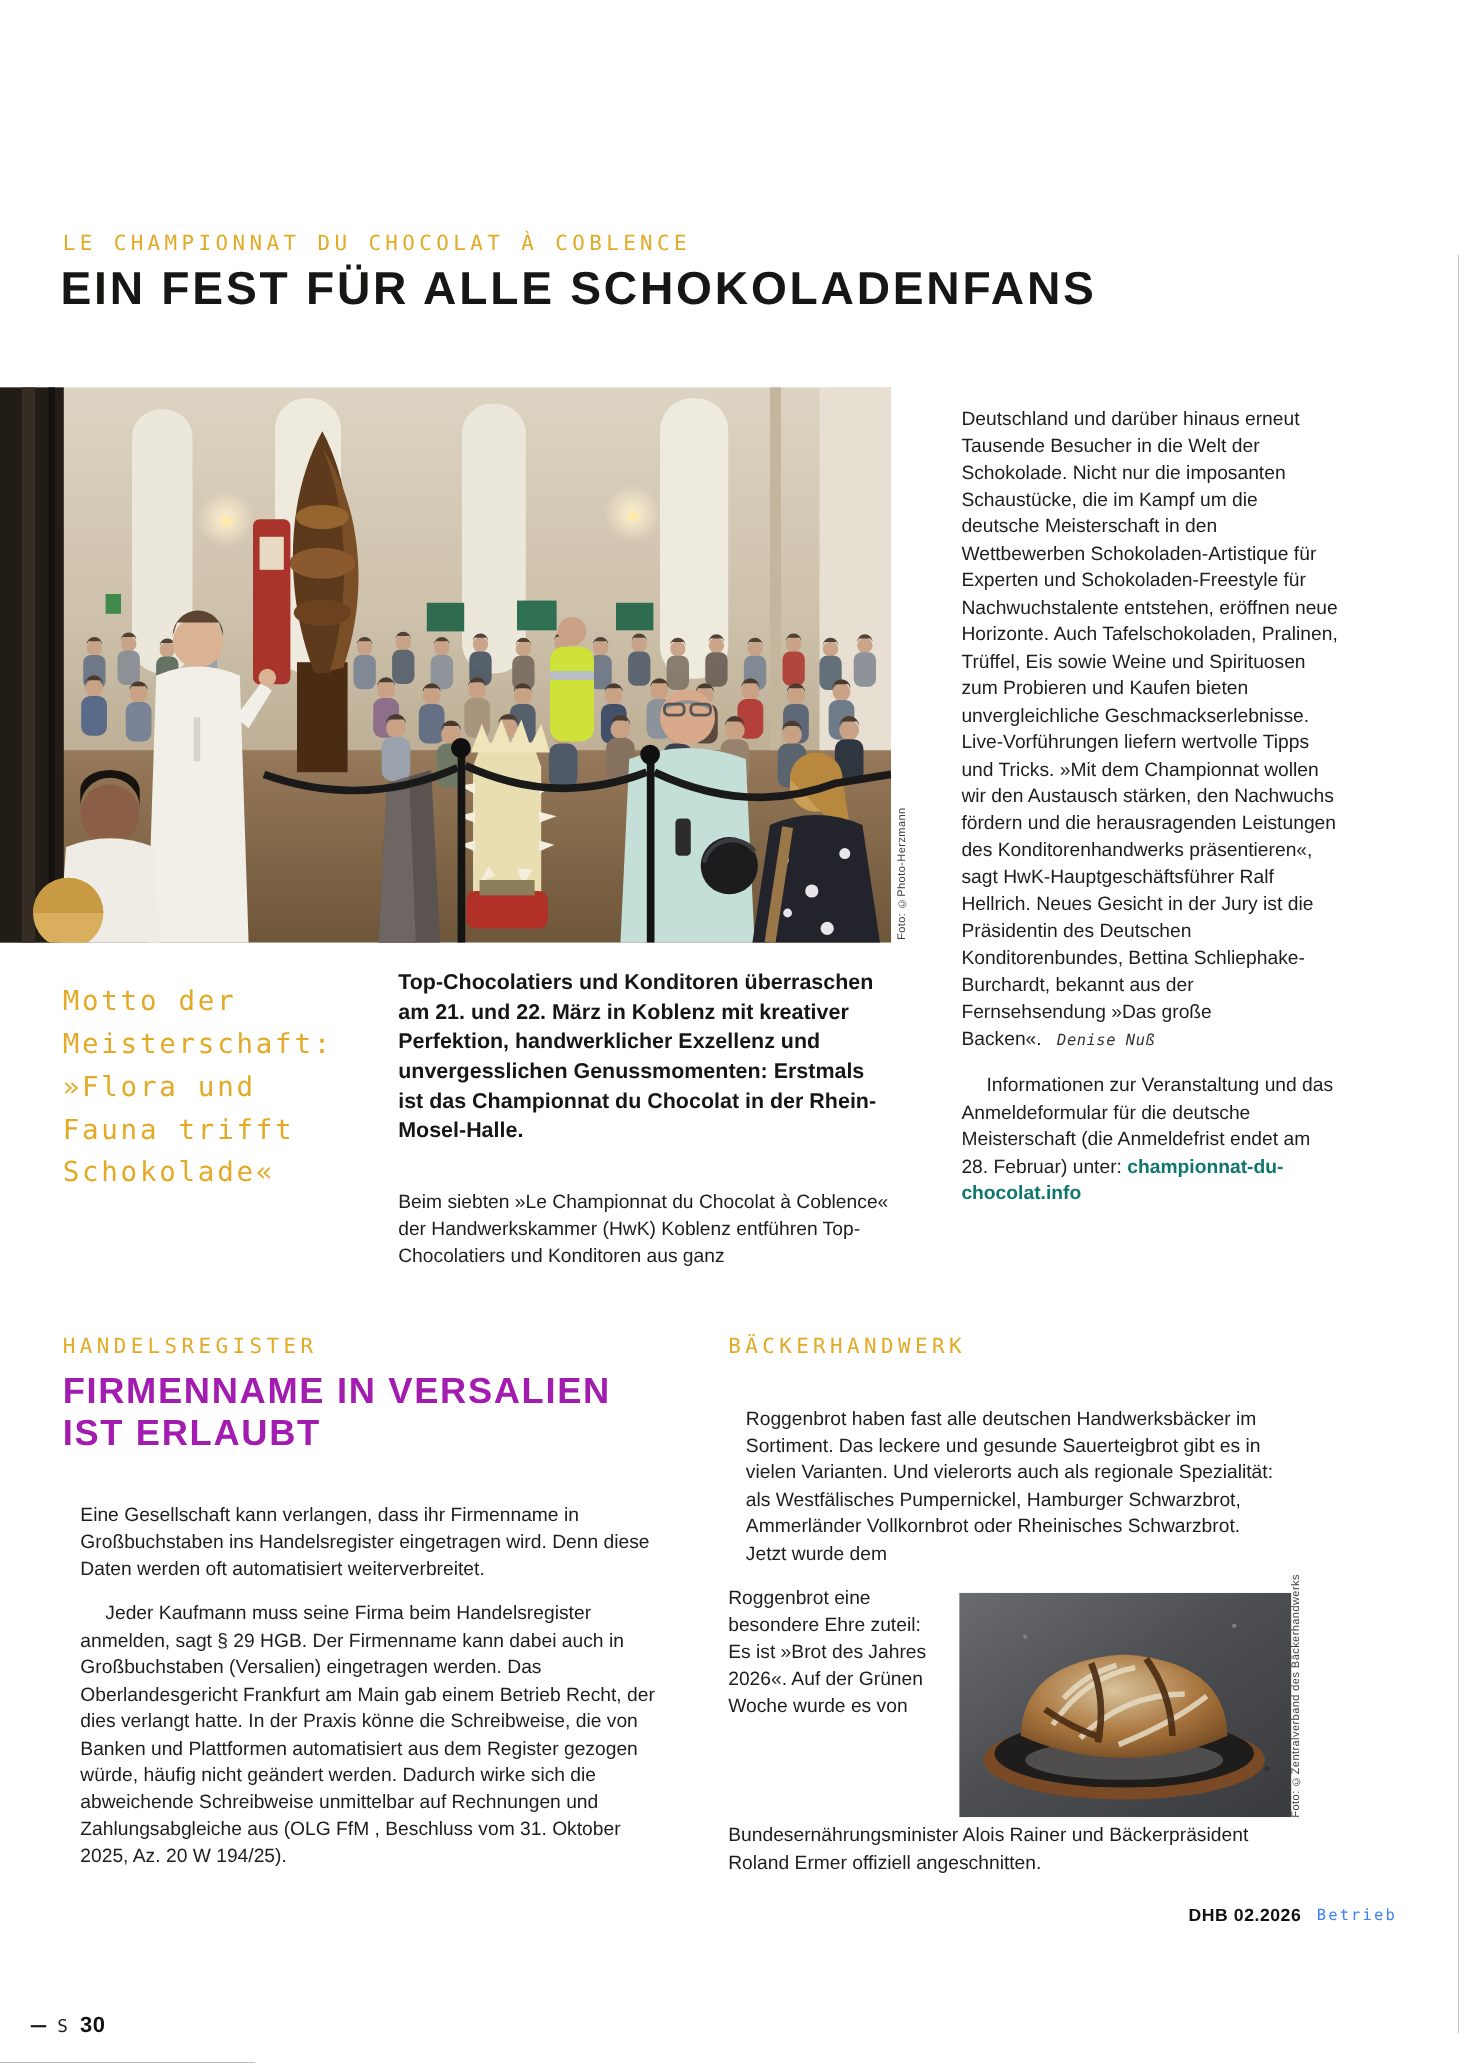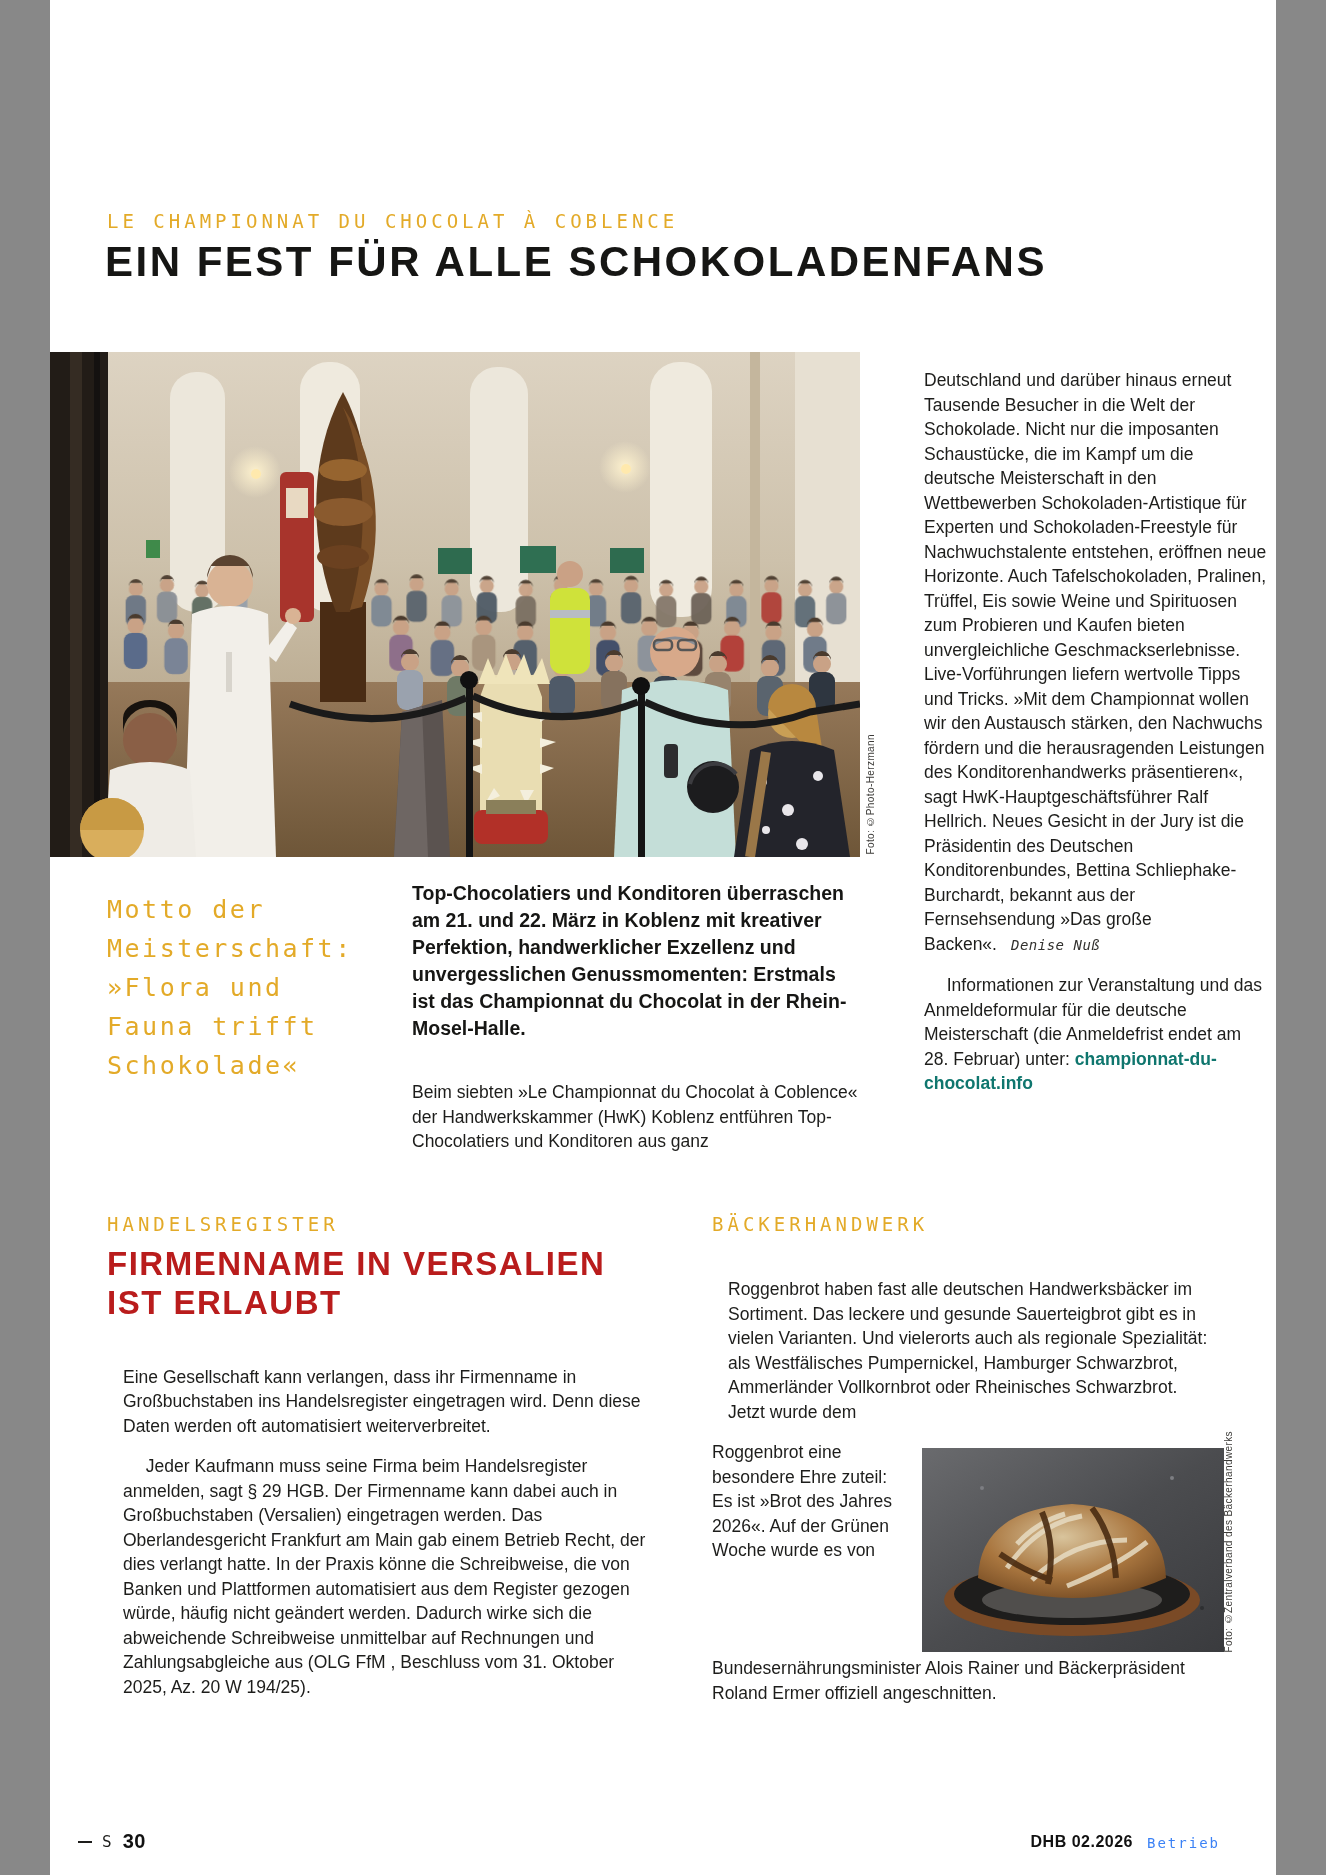--- a/index.html
+++ b/index.html
@@ -1,38 +1,38 @@
 <!DOCTYPE html>
 <html lang="de"><head>
 <meta charset="utf-8">
 <style>
   html,body{margin:0;padding:0;background:#888;}
   .page{
     position:relative;
-    width:1226px;height:1875px;
+    width:1326px;height:1875px;
     background:#ffffff;
     font-family:"Liberation Sans",sans-serif;
     color:#1d1d1b;
     overflow:hidden;
     margin:0 auto;
   }
   
   .kicker{
     font-family:"DejaVu Sans Mono",monospace;
     font-size:19px;letter-spacing:4px;
     color:#e3aa28;font-weight:400;
     white-space:nowrap;
   }
   .headline-xl{
     font-size:42px;font-weight:700;letter-spacing:2.5px;
     color:#161614;line-height:1.04;white-space:nowrap;
   }
   .headline-l{
     font-size:33px;font-weight:700;letter-spacing:1.5px;
-    color:#b91c1c;line-height:1.18;margin:10px 0 0 0;
+    color:#a21caf;line-height:1.18;margin:10px 0 0 0;
   }
   
   .bodytext{
     font-size:17.5px;line-height:24.5px;color:#1d1d1b;
     text-align:left;
   }
   .bodytext p{margin:16px;}
   .bodytext p.indent{text-indent:1.3em;}
   .lead{
     font-size:19.5px;line-height:27px;font-weight:700;color:#161614;
@@ -73,21 +73,21 @@
   .bread-figure{
     float:right;width:302px;height:204px;
     margin:8px 0 4px 18px;
   }
   .bread-figure .vcredit{right:-17px;bottom:0;}
   
   .footer-left{left:28px;top:1830px;display:flex;align-items:center;gap:10px;}
   .footer-dash{width:14px;height:2px;background:#1d1d1b;}
   .footer-s{font-family:"DejaVu Sans Mono",monospace;font-size:16px;letter-spacing:1px;color:#1d1d1b;}
   .footer-num{font-size:20px;font-weight:700;letter-spacing:0.5px;color:#111;text-align:center;}
-  .footer-right{right:56px;top:1833px;display:flex;align-items:flex-end;gap:14px;}
+  .footer-right{right:56px;top:1733px;display:flex;align-items:flex-start;gap:14px;}
   .footer-issue{font-size:16px;font-weight:700;letter-spacing:0.5px;color:#111;}
   .footer-section{font-family:"DejaVu Sans Mono",monospace;font-size:14px;letter-spacing:2px;color:#3b82f6;}
 </style>
 </head>
 <body>
 
 <div class="page">
 
   <div class="abs choco-kicker kicker">LE CHAMPIONNAT DU CHOCOLAT À COBLENCE</div>
 

